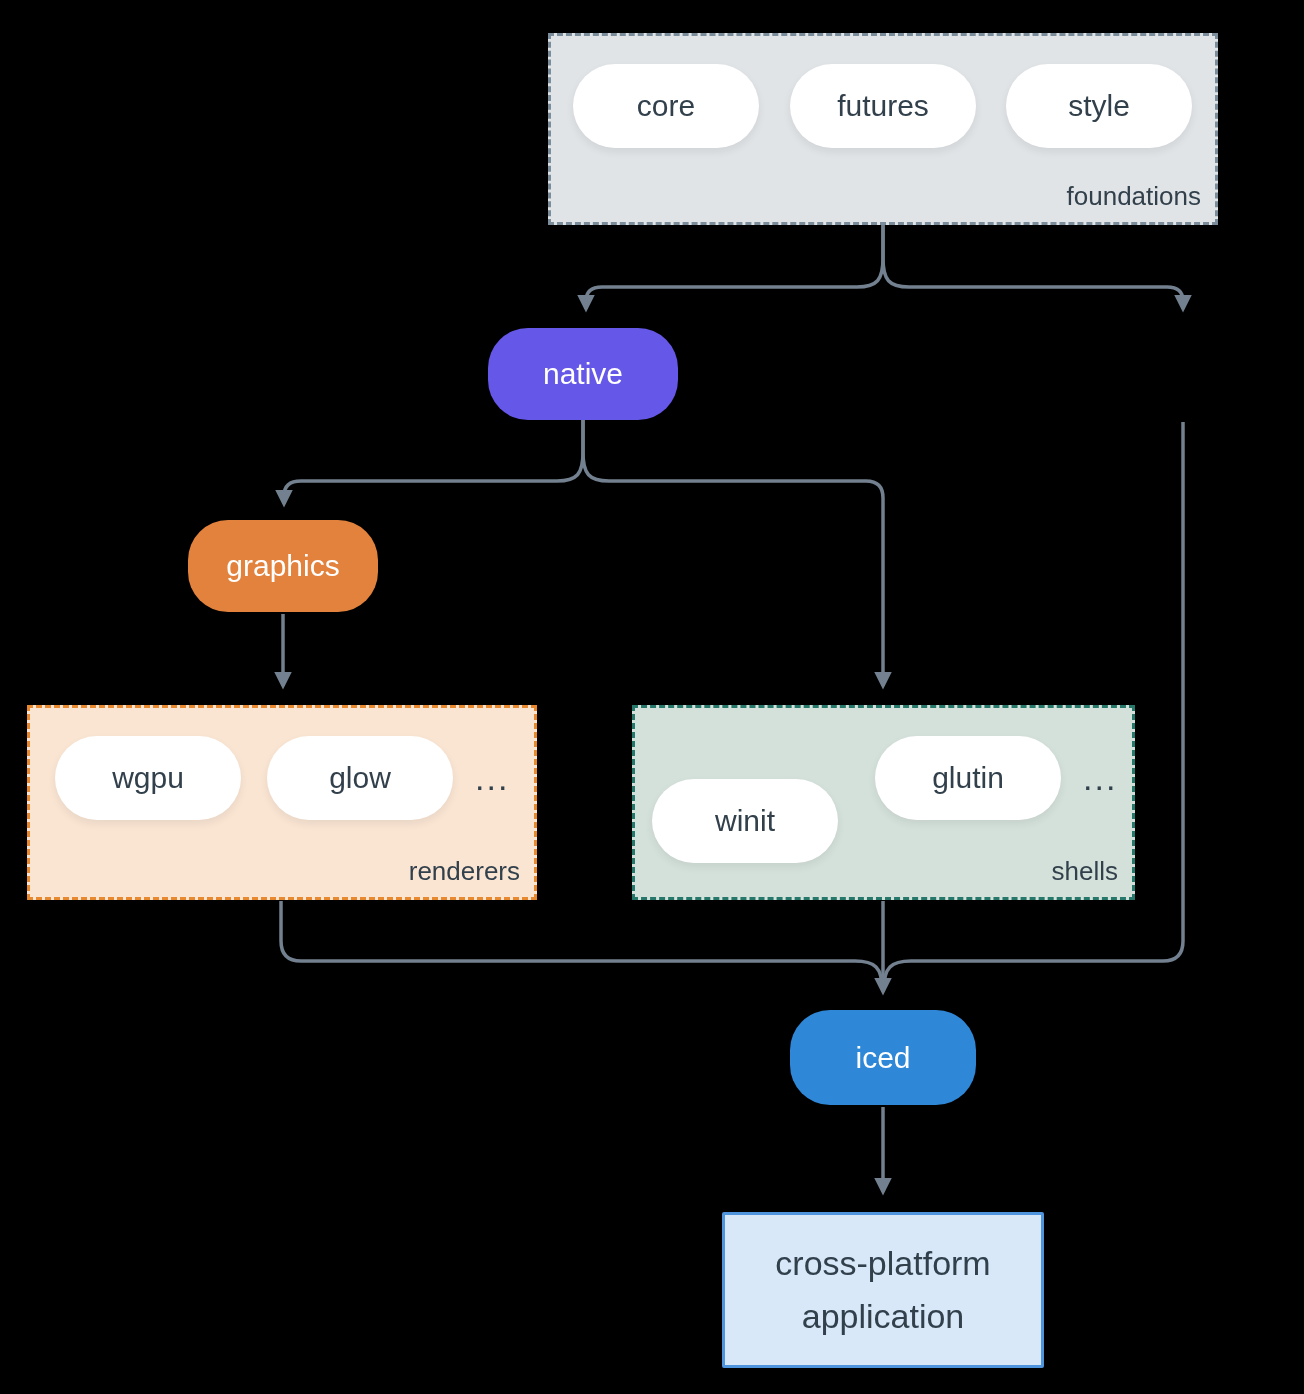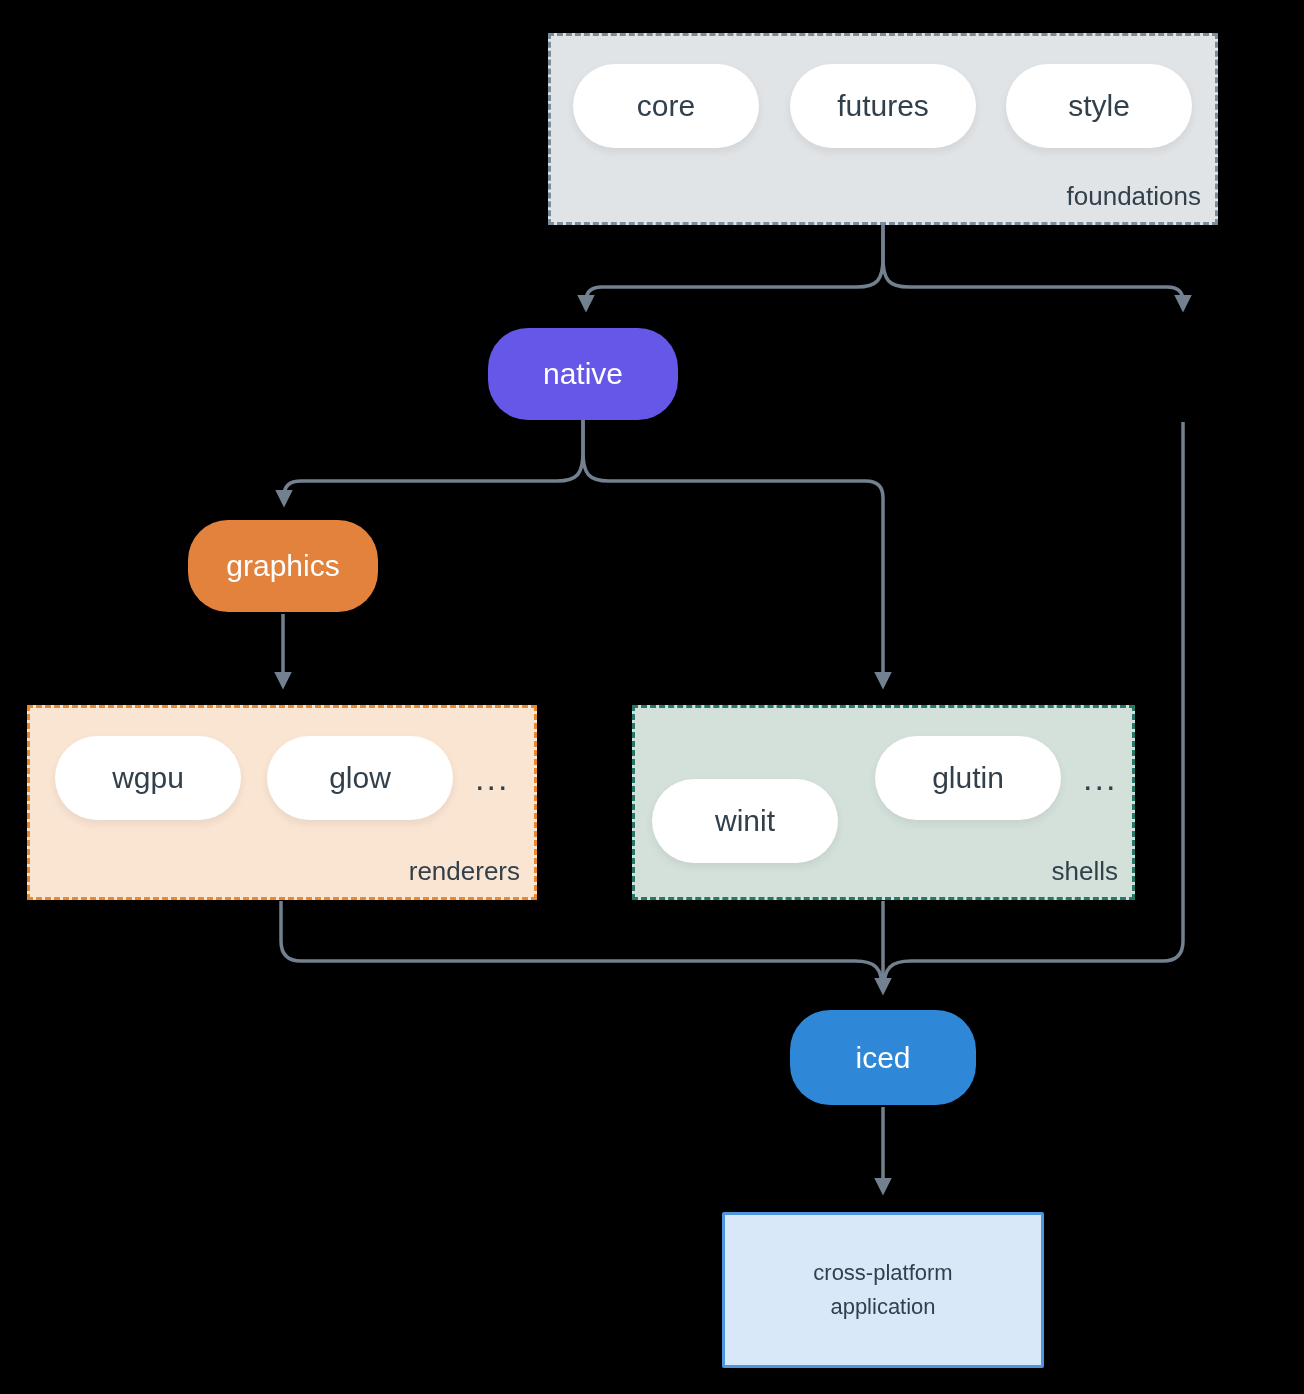--- a/index.html
+++ b/index.html
@@ -96,21 +96,21 @@
     position: absolute;
     left: 722px; top: 1212px; width: 322px; height: 156px;
     box-sizing: border-box;
     background: var(--app-fill, #d8e8f8);
     border: 3px solid var(--app-border, #4f95dd);
     border-radius: 2px;
     display: flex;
     align-items: center;
     justify-content: center;
     text-align: center;
-    font-size: 22px;
+    font-size: 34px;
     line-height: 1.55;
     color: var(--node-text-dark, #32404c);
     padding: 0 34px;
     z-index: 1;
   }
 </style>
 </head>
 <body>
 
 <div class="canvas">

